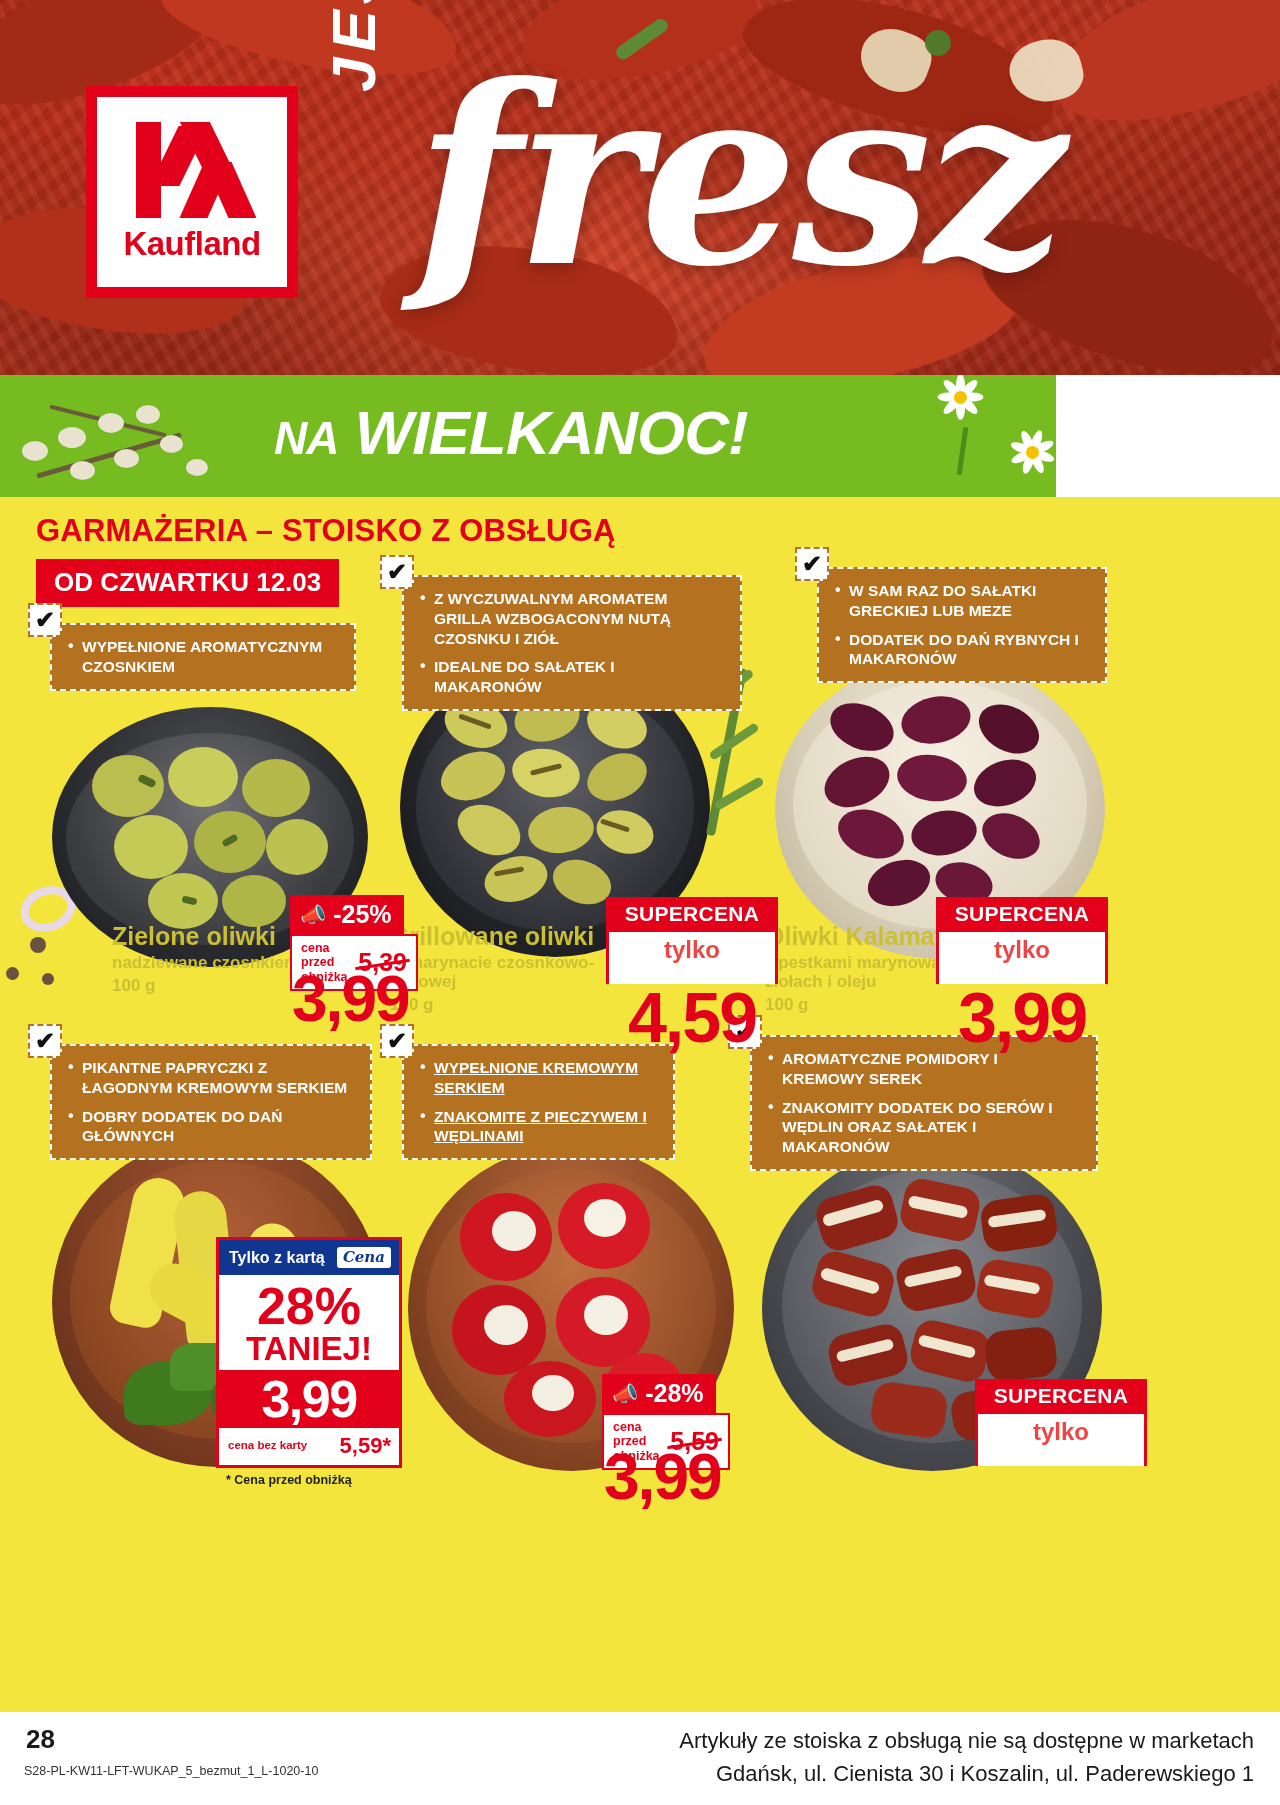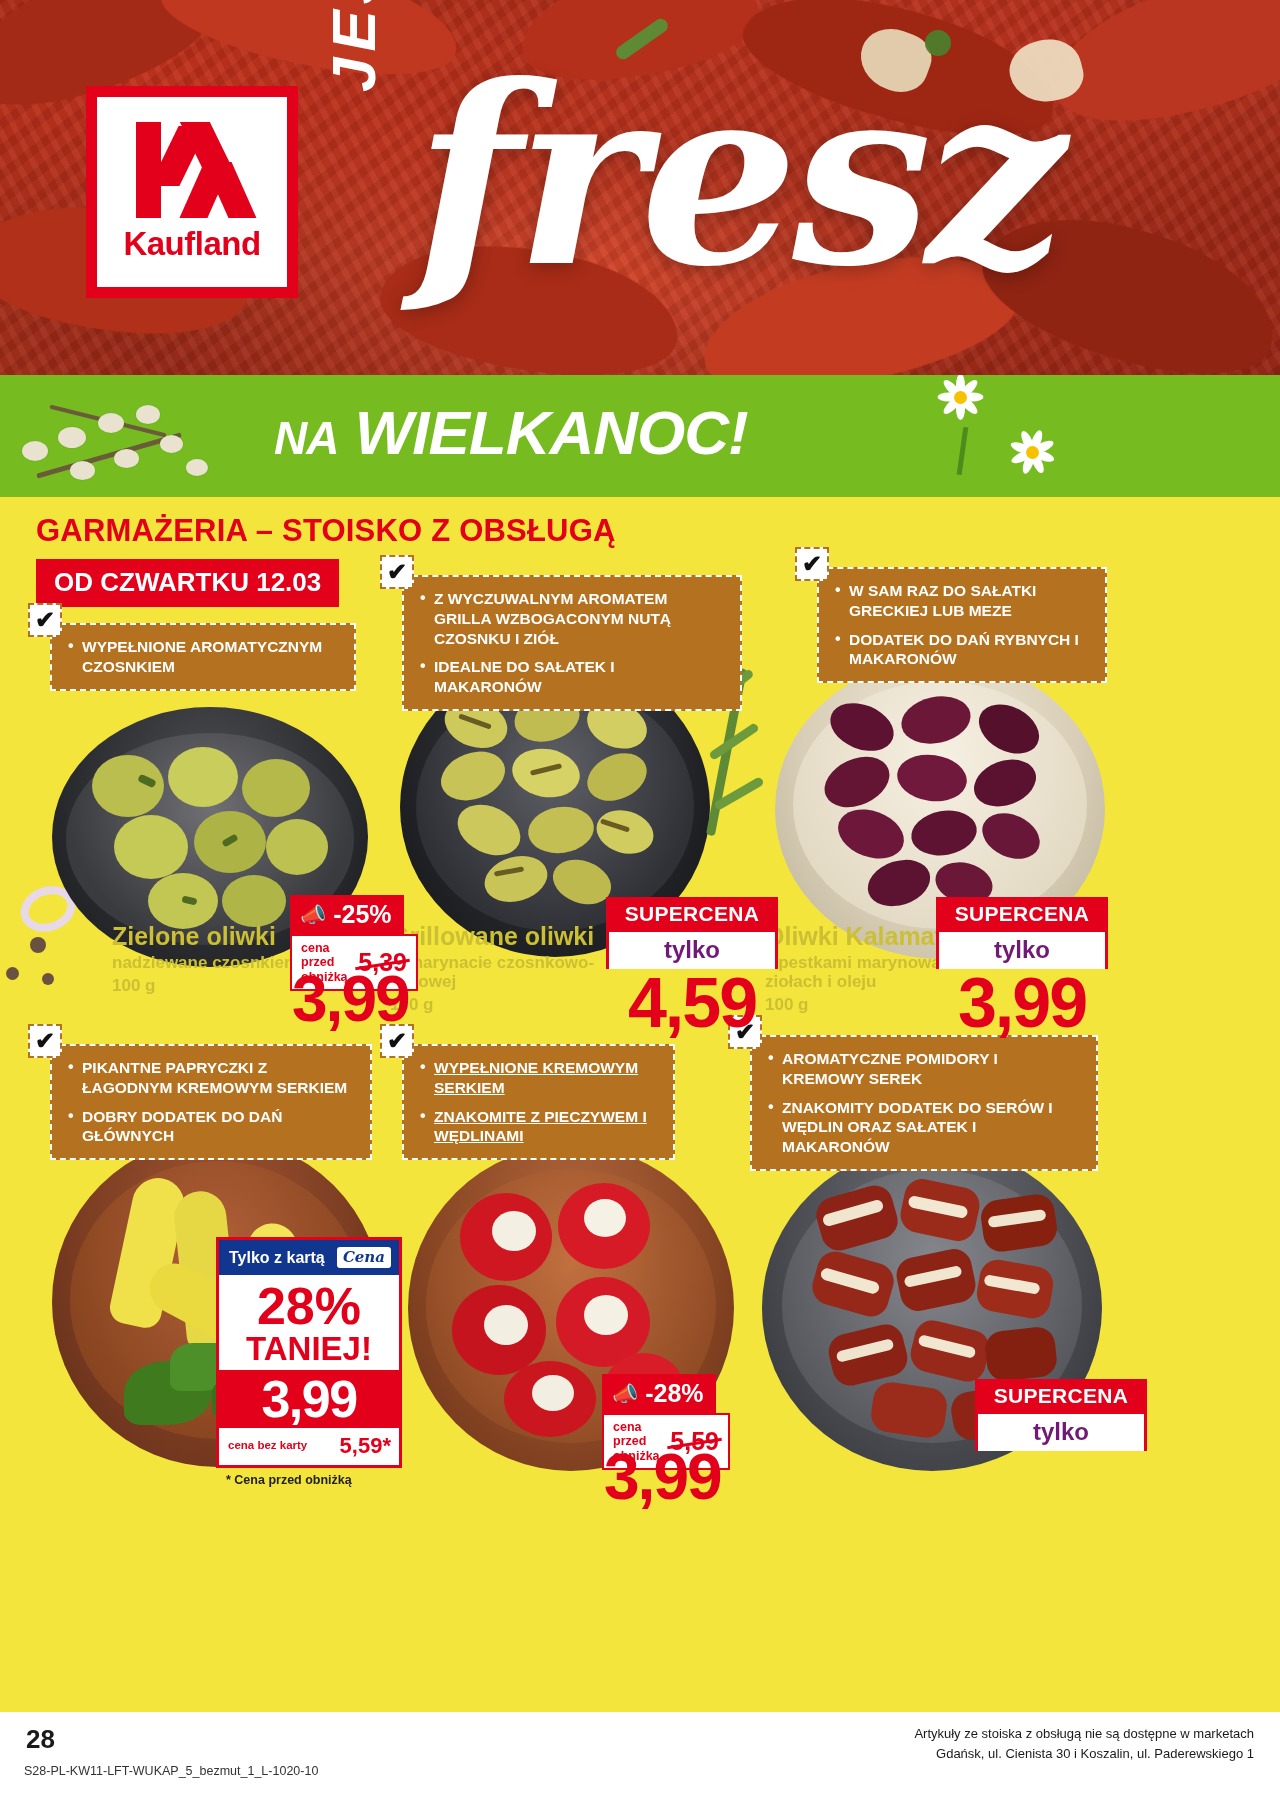--- a/index.html
+++ b/index.html
@@ -61,21 +61,21 @@
   .fresz {
     position: absolute; left: 415px; top: 52px; z-index: 4;
     color: #ffffff; font-family: "DejaVu Serif", serif; font-style: italic;
     font-size: 248px; line-height: 248px; font-weight: bold;
     letter-spacing: -6px;
     text-shadow: 0 4px 18px rgba(0,0,0,.28);
   }
 
   
   .greenbar {
-    position: absolute; top: 375px; left: 0; width: 1280px; height: 122px;
+    position: absolute; top: 375px; left: 0; width: 1056px; height: 122px;
     background: #76bc21; overflow: hidden;
   }
   .greenbar .txt {
     position: absolute; left: 274px; top: 22px;
     font-size: 62px; font-weight: bold; font-style: italic; color: #ffffff;
     letter-spacing: -1px;
   }
   .greenbar .txt .na { font-size: 46px; }
   .catkins { position: absolute; left: 10px; top: 8px; width: 230px; height: 110px; }
   .catkin { position: absolute; background: #e8e2cf; border-radius: 50%; box-shadow: 0 0 2px rgba(0,0,0,.12); }
@@ -132,22 +132,22 @@
   .price-red { position: absolute; z-index: 9; color: #e2001a; font-weight: bold; }
   .big-price { font-size: 64px; line-height: 60px; letter-spacing: -2px; }
   .supercena {
     position: absolute; z-index: 9; width: 172px;
   }
   .supercena .sc-top {
     background: #e2001a; color: #fff; font-size: 21px; font-weight: bold;
     text-align: center; padding: 5px 0 6px 0; letter-spacing: .3px;
   }
   .supercena .sc-mid {
-    background: #fff; color: #701a75; font-size: 24px; font-weight: bold;
-    text-align: center; padding: 4px 0 5px 0; border-left: 3px solid #e2001a; border-right: 3px solid #e2001a;
+    background: #fff; color: #ef4444; font-size: 24px; font-weight: bold;
+    text-align: center; padding: 4px 0 20px 0; border-left: 3px solid #e2001a; border-right: 3px solid #e2001a;
   }
   .supercena .sc-price {
     color: #e2001a; font-size: 70px; font-weight: bold; line-height: 64px;
     text-align: center; letter-spacing: -2px; margin-top: 2px;
   }
 
   .disc-badge {
     position: absolute; z-index: 9; background: #e2001a; color: #fff;
     font-weight: bold; font-size: 25px; padding: 5px 12px 6px 10px;
     display: flex; align-items: center; gap: 7px;
@@ -194,21 +194,21 @@
   .cp-note { position: absolute; z-index: 10; color: #222; font-size: 12.5px; font-weight: bold; }
 
   
   .footer {
     position: absolute; top: 1712px; left: 0; width: 1280px; height: 93px; background: #fff;
   }
   .pagenum { position: absolute; left: 26px; top: 12px; font-size: 26px; font-weight: bold; color: #1a1a1a; }
   .code { position: absolute; left: 24px; top: 52px; font-size: 12.5px; color: #333; }
   .foot-right {
     position: absolute; right: 26px; top: 12px; text-align: right;
-    font-size: 13px; color: #1a1a1a; line-height: 1.5;
+    font-size: 22px; color: #1a1a1a; line-height: 1.5;
   }
 
   .veg-deco { position: absolute; }
 </style>
 </head>
 <body>
 
 <div class="page">
 
   <div class="hero">

